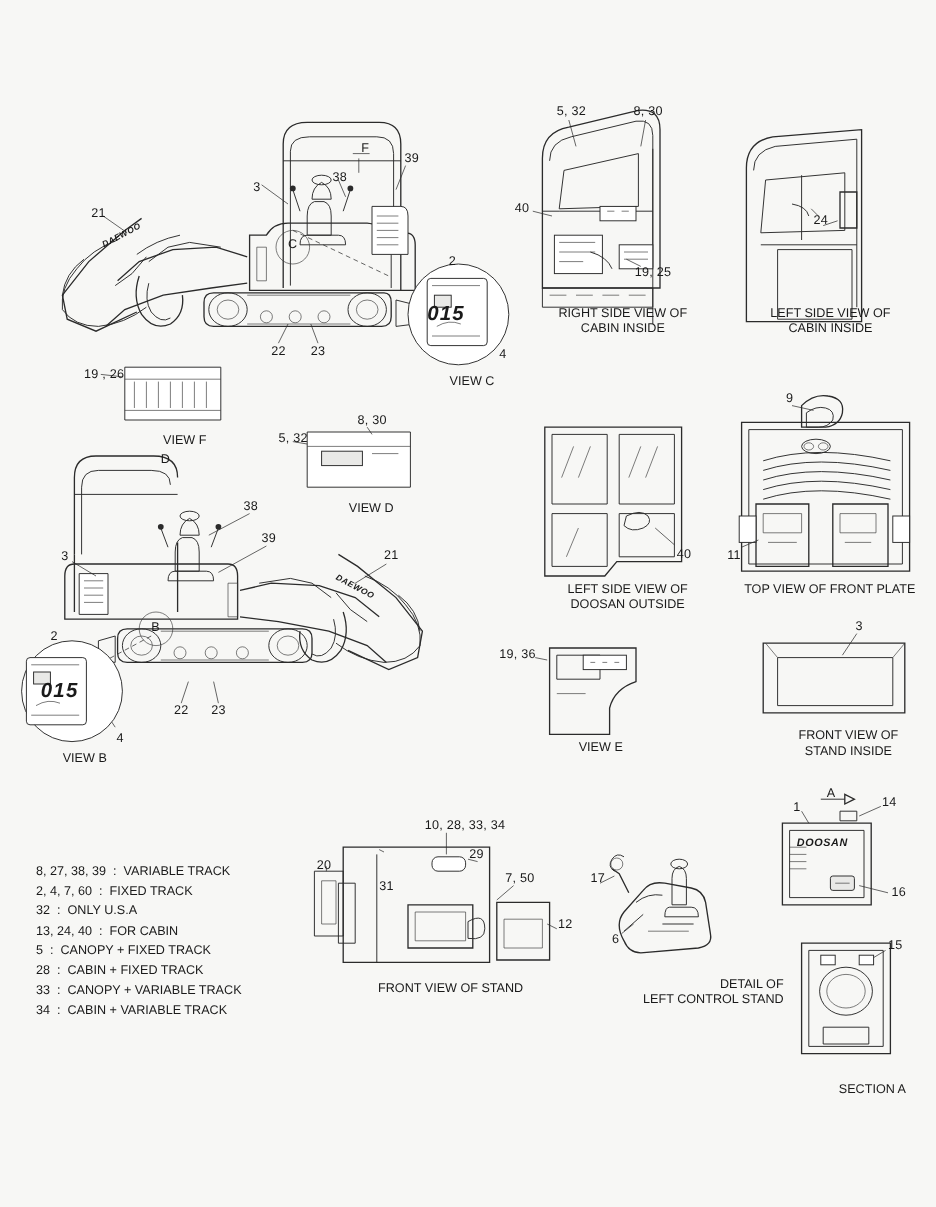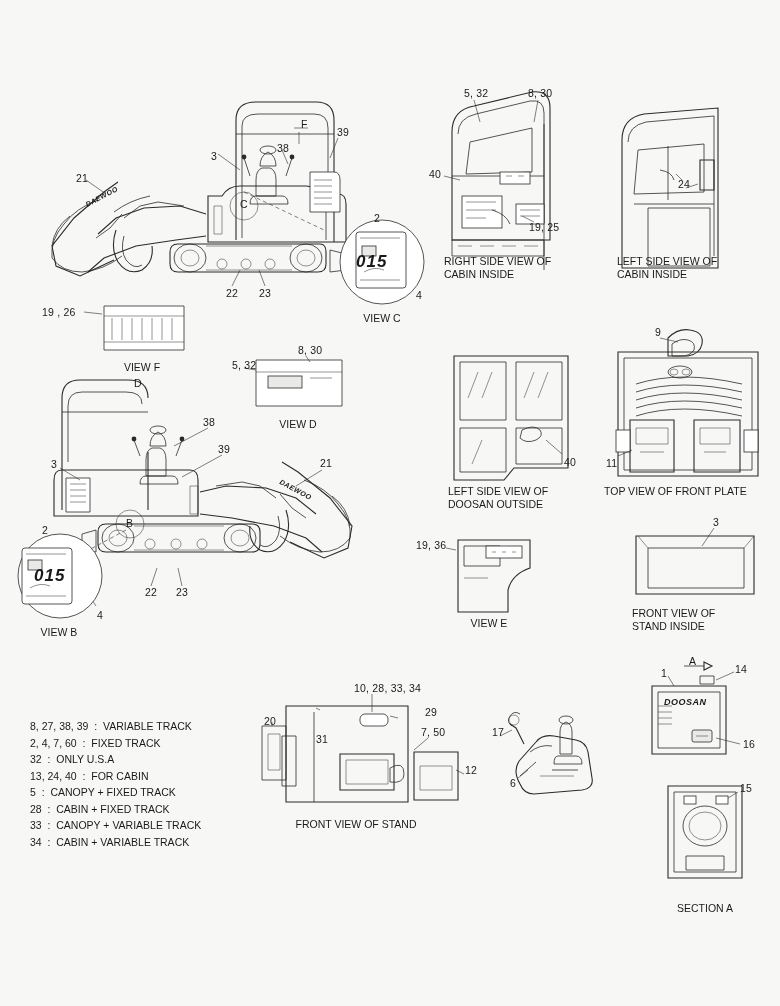--- a/index.html
+++ b/index.html
@@ -6,22 +6,22 @@
   body{
     width:780px;height:1006px;
     background:#f7f7f5;
     font-family:"Liberation Sans", sans-serif;
     color:#1a1a1a;
     position:relative;
     overflow:hidden;
   }
   .stage{position:absolute;left:0;top:0;width:780px;height:1006px;}
   .lbl{position:absolute;font-size:10.5px;letter-spacing:.2px;white-space:nowrap;}
-  .cap{position:absolute;font-size:10.5px;line-height:13px;text-align:center;white-space:nowrap;}
-  .cap.left{text-align:left;}
+  .cap{position:absolute;font-size:10.5px;line-height:13px;text-align:right;white-space:nowrap;}
+  .cap.left{text-align:center;}
   .legend{position:absolute;font-size:10.5px;line-height:16.5px;white-space:pre;}
   svg{position:absolute;left:0;top:0;overflow:visible;}
   .ln{stroke:#2b2b2b;stroke-width:.8;fill:none;}
   .ln2{stroke:#2b2b2b;stroke-width:1.1;fill:none;}
   .lnthin{stroke:#3a3a3a;stroke-width:.55;fill:none;}
   .fillw{fill:#ffffff;stroke:#2b2b2b;stroke-width:.8;}
   .fillg{fill:#e9e9e7;stroke:#2b2b2b;stroke-width:.8;}
   .dash{stroke:#2b2b2b;stroke-width:.6;fill:none;stroke-dasharray:4 3;}
   .lead{stroke:#2b2b2b;stroke-width:.6;fill:none;}
   .dot{fill:#2b2b2b;}
@@ -349,21 +349,21 @@
   <div class="lbl" style="left:76px;top:172px;">21</div>
   <div class="lbl" style="left:211px;top:150px;">3</div>
   <div class="lbl" style="left:277px;top:142px;">38</div>
   <div class="lbl" style="left:301px;top:118px;">F</div>
   <div class="lbl" style="left:337px;top:126px;">39</div>
   <div class="lbl" style="left:240px;top:198px;">C</div>
   <div class="lbl" style="left:374px;top:212px;">2</div>
   <div class="lbl" style="left:416px;top:289px;">4</div>
   <div class="lbl" style="left:226px;top:287px;">22</div>
   <div class="lbl" style="left:259px;top:287px;">23</div>
-  <div class="lbl" style="left:42px;top:306px;">19 , 26</div>
+  <div class="lbl" style="left:70px;top:306px;">19 , 26</div>
   <div class="lbl" style="left:232px;top:359px;">5, 32</div>
   <div class="lbl" style="left:298px;top:344px;">8, 30</div>
   <div class="lbl" style="left:134px;top:377px;">D</div>
   <div class="lbl" style="left:203px;top:416px;">38</div>
   <div class="lbl" style="left:218px;top:443px;">39</div>
   <div class="lbl" style="left:51px;top:458px;">3</div>
   <div class="lbl" style="left:320px;top:457px;">21</div>
   <div class="lbl" style="left:126px;top:517px;">B</div>
   <div class="lbl" style="left:42px;top:524px;">2</div>
   <div class="lbl" style="left:97px;top:609px;">4</div>
@@ -375,21 +375,21 @@
   <div class="lbl" style="left:529px;top:221px;">19, 25</div>
   <div class="lbl" style="left:678px;top:178px;">24</div>
   <div class="lbl" style="left:564px;top:456px;">40</div>
   <div class="lbl" style="left:655px;top:326px;">9</div>
   <div class="lbl" style="left:606px;top:457px;">11</div>
   <div class="lbl" style="left:416px;top:539px;">19, 36</div>
   <div class="lbl" style="left:713px;top:516px;">3</div>
   <div class="lbl" style="left:264px;top:715px;">20</div>
   <div class="lbl" style="left:316px;top:733px;">31</div>
   <div class="lbl" style="left:354px;top:682px;">10, 28, 33, 34</div>
-  <div class="lbl" style="left:391px;top:706px;margin-left:34px;">29</div>
+  <div class="lbl" style="left:391px;top:706px;">29</div>
   <div class="lbl" style="left:421px;top:726px;">7, 50</div>
   <div class="lbl" style="left:465px;top:764px;">12</div>
   <div class="lbl" style="left:492px;top:726px;text-align:center;">17</div>
   <div class="lbl" style="left:510px;top:777px;">6</div>
   <div class="lbl" style="left:661px;top:667px;">1</div>
   <div class="lbl" style="left:689px;top:655px;">A</div>
   <div class="lbl" style="left:735px;top:663px;">14</div>
   <div class="lbl" style="left:743px;top:738px;">16</div>
   <div class="lbl" style="left:740px;top:782px;">15</div>
 
@@ -424,20 +424,24 @@
   <div class="cap left" style="left:604px;top:485px;width:175px;">
     <div>TOP VIEW OF FRONT PLATE</div>
   </div>
   <div class="cap left" style="left:632px;top:607px;width:150px;">
     <div>FRONT VIEW OF</div>
     <div>STAND INSIDE</div>
   </div>
   <div class="cap" style="left:276px;top:818px;width:160px;">
     <div>FRONT VIEW OF STAND</div>
   </div>
+  <div class="cap" style="left:493px;top:814px;width:160px;">
+    <div>DETAIL OF</div>
+    <div>LEFT CONTROL STAND</div>
+  </div>
   <div class="cap" style="left:655px;top:902px;width:100px;">
     <div>SECTION A</div>
   </div>
 
   <div style="position:absolute;left:30px;top:718px;">
     <div class="legend" style="position:relative;">8, 27, 38, 39  :  VARIABLE TRACK</div>
     <div class="legend" style="position:relative;">2, 4, 7, 60  :  FIXED TRACK</div>
     <div class="legend" style="position:relative;">32  :  ONLY U.S.A</div>
     <div class="legend" style="position:relative;">13, 24, 40  :  FOR CABIN</div>
     <div class="legend" style="position:relative;">5  :  CANOPY + FIXED TRACK</div>

